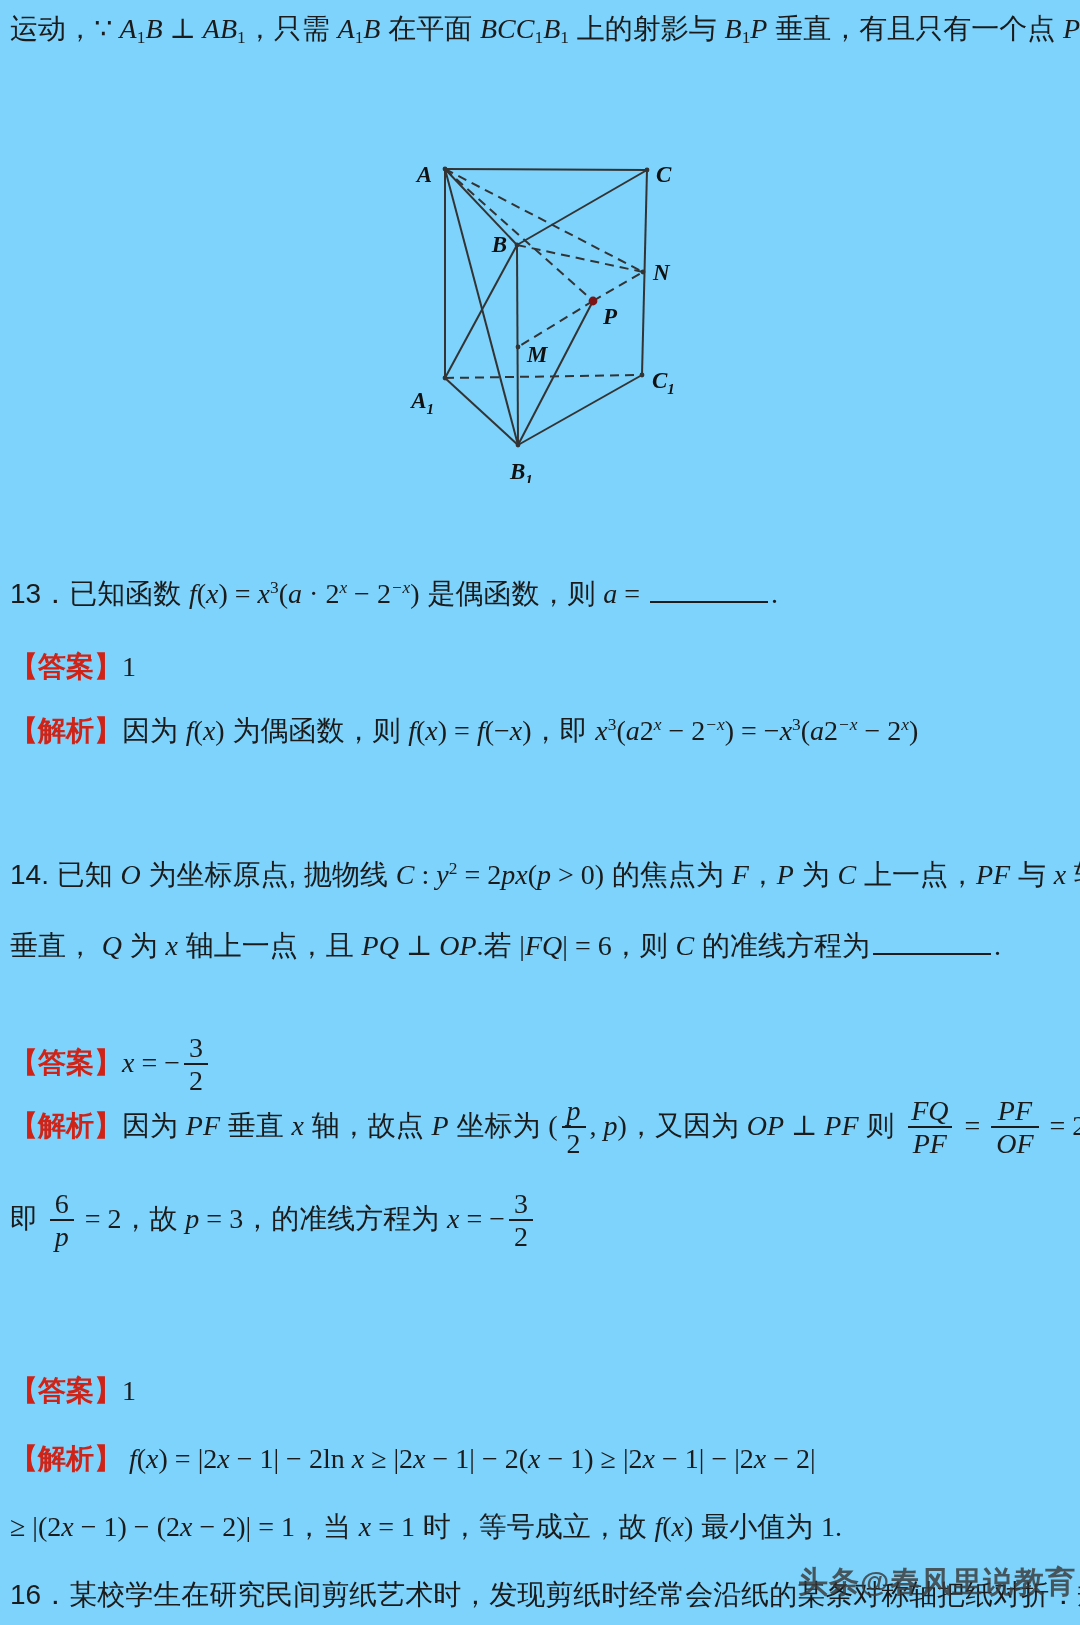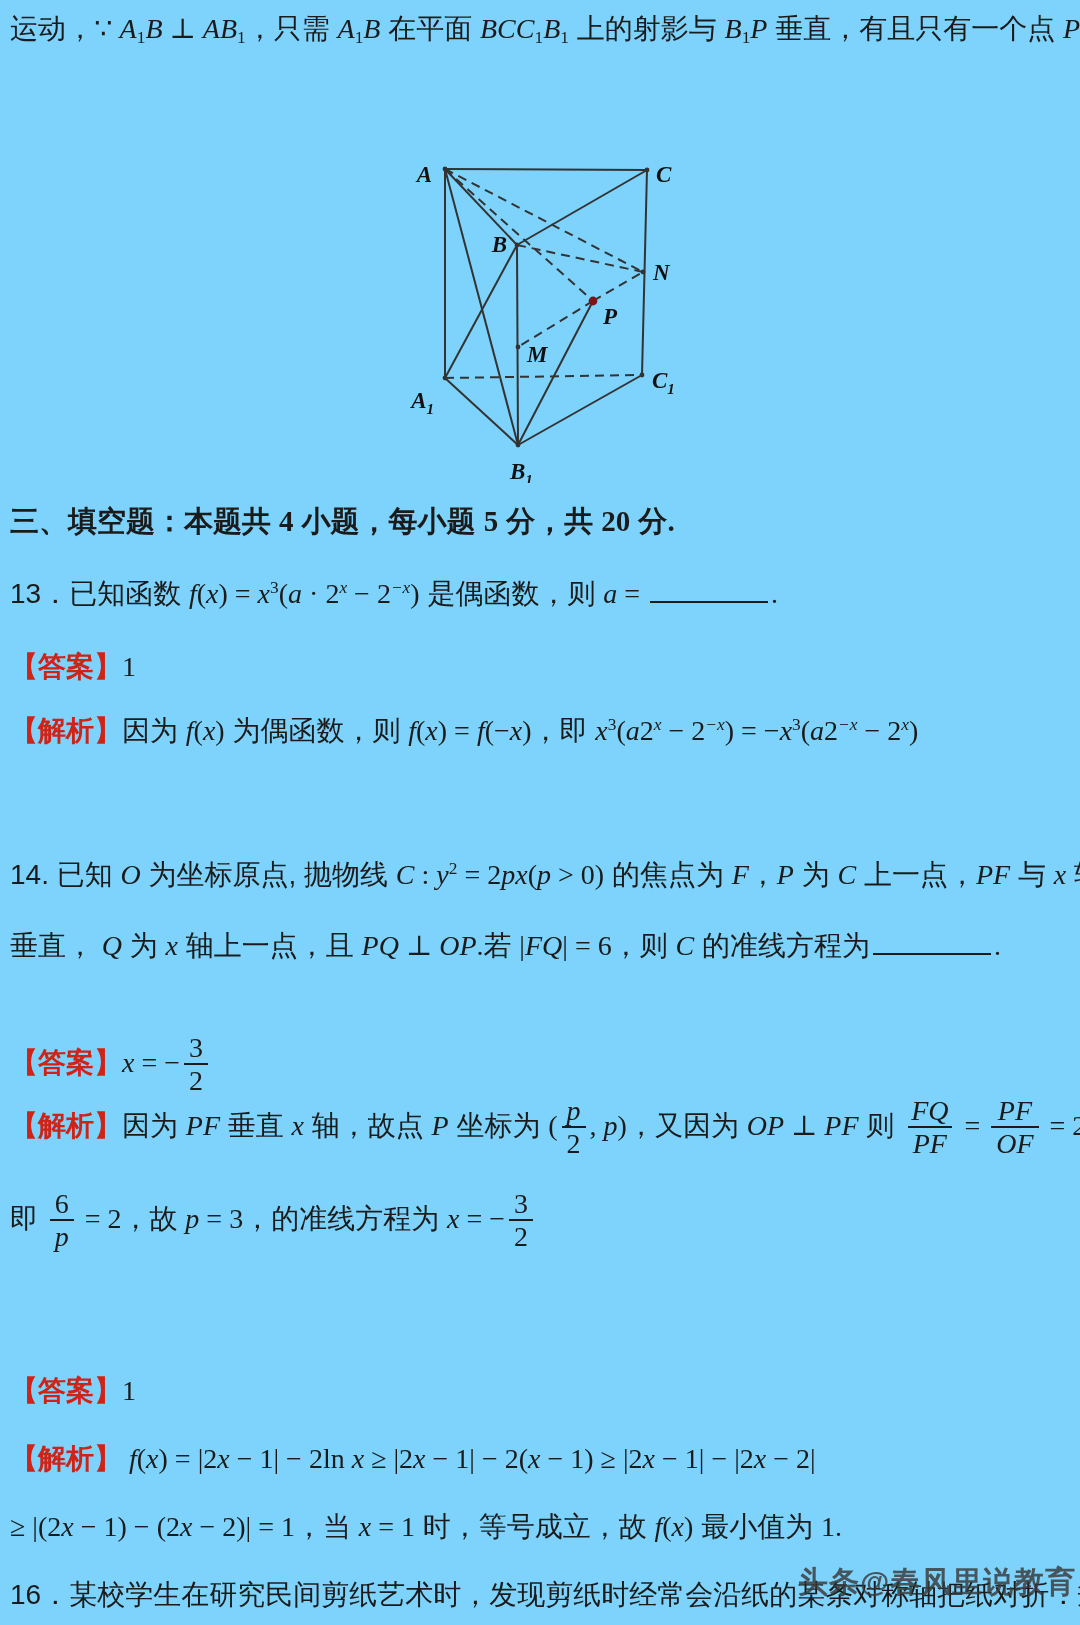--- a/index.html
+++ b/index.html
@@ -71,21 +71,20 @@
       <text x="326" y="34" text-anchor="start" class="figlbl">C</text>
       <text x="177" y="104" text-anchor="end" class="figlbl">B</text>
       <text x="323" y="132" text-anchor="start" class="figlbl">N</text>
       <text x="273" y="176" text-anchor="start" class="figlbl">P</text>
       <text x="197" y="214" text-anchor="start" class="figlbl">M</text>
       <text x="104" y="260" text-anchor="end" class="figlbl">A<tspan dy="6" font-size="15">1</tspan></text>
       <text x="322" y="240" text-anchor="start" class="figlbl">C<tspan dy="6" font-size="15">1</tspan></text>
       <text x="180" y="331" text-anchor="start" class="figlbl">B<tspan dy="6" font-size="15">1</tspan></text>
     </svg>
 
-  <div class="line heading" style="top:502px"><span class="b">三、填空题：本题共 </span><span class="mb">4</span><span class="b"> 小题，每小题 </span><span class="mb">5</span><span class="b"> 分，共 </span><span class="mb">20</span><span class="b"> 分</span><span class="mb">.</span></div>
 
   <div class="line" style="top:572px"><span>13．已知函数 </span><span class="mi">f</span><span class="m">(</span><span class="mi">x</span><span class="m">) = </span><span class="mi">x</span><span class="sup">3</span><span class="m">(</span><span class="mi">a</span><span class="m"> · 2</span><span class="supi">x</span><span class="m"> − 2</span><span class="supi">−x</span><span class="m">)</span><span> 是偶函数，则 </span><span class="mi">a</span><span class="m"> = </span><span class="blank" style="width: 118px;"></span><span class="m">.</span></div>
   <div class="line" style="top:648px"><span class="r">【答案】</span><span class="m">1</span></div>
   <div class="line" style="top:712px"><span class="r">【解析】</span><span>因为 </span><span class="mi">f</span><span class="m">(</span><span class="mi">x</span><span class="m">)</span><span> 为偶函数，则 </span><span class="mi">f</span><span class="m">(</span><span class="mi">x</span><span class="m">) = </span><span class="mi">f</span><span class="m">(−</span><span class="mi">x</span><span class="m">)</span><span>，即 </span><span class="mi">x</span><span class="sup">3</span><span class="m">(</span><span class="mi">a</span><span class="m">2</span><span class="supi">x</span><span class="m"> − 2</span><span class="supi">−x</span><span class="m">) = −</span><span class="mi">x</span><span class="sup">3</span><span class="m">(</span><span class="mi">a</span><span class="m">2</span><span class="supi">−x</span><span class="m"> − 2</span><span class="supi">x</span><span class="m">)</span></div>
 
   <div class="line" style="top:856px"><span>14. 已知 </span><span class="mi">O</span><span> 为坐标原点, 抛物线 </span><span class="mi">C</span><span class="m"> : </span><span class="mi">y</span><span class="sup">2</span><span class="m"> = 2</span><span class="mi">px</span><span class="m">(</span><span class="mi">p</span><span class="m"> &gt; 0)</span><span> 的焦点为 </span><span class="mi">F</span><span>，</span><span class="mi">P</span><span> 为 </span><span class="mi">C</span><span> 上一点，</span><span class="mi">PF</span><span> 与 </span><span class="mi">x</span><span> 轴</span></div>
   <div class="line" style="top:924px"><span>垂直， </span><span class="mi">Q</span><span> 为 </span><span class="mi">x</span><span> 轴上一点，且 </span><span class="mi">PQ</span><span class="m"> ⊥ </span><span class="mi">OP</span><span class="m">.</span><span>若 </span><span class="m">|</span><span class="mi">FQ</span><span class="m">| = 6</span><span>，则 </span><span class="mi">C</span><span> 的准线方程为</span><span class="blank" style="width: 118px;"></span><span class="m">.</span></div>
   <div class="line" style="top:1032px"><span class="r">【答案】</span><span class="mi">x</span><span class="m"> = −</span><span class="frac">
         <span class="fn">3</span>
         <span class="fd">2</span>

